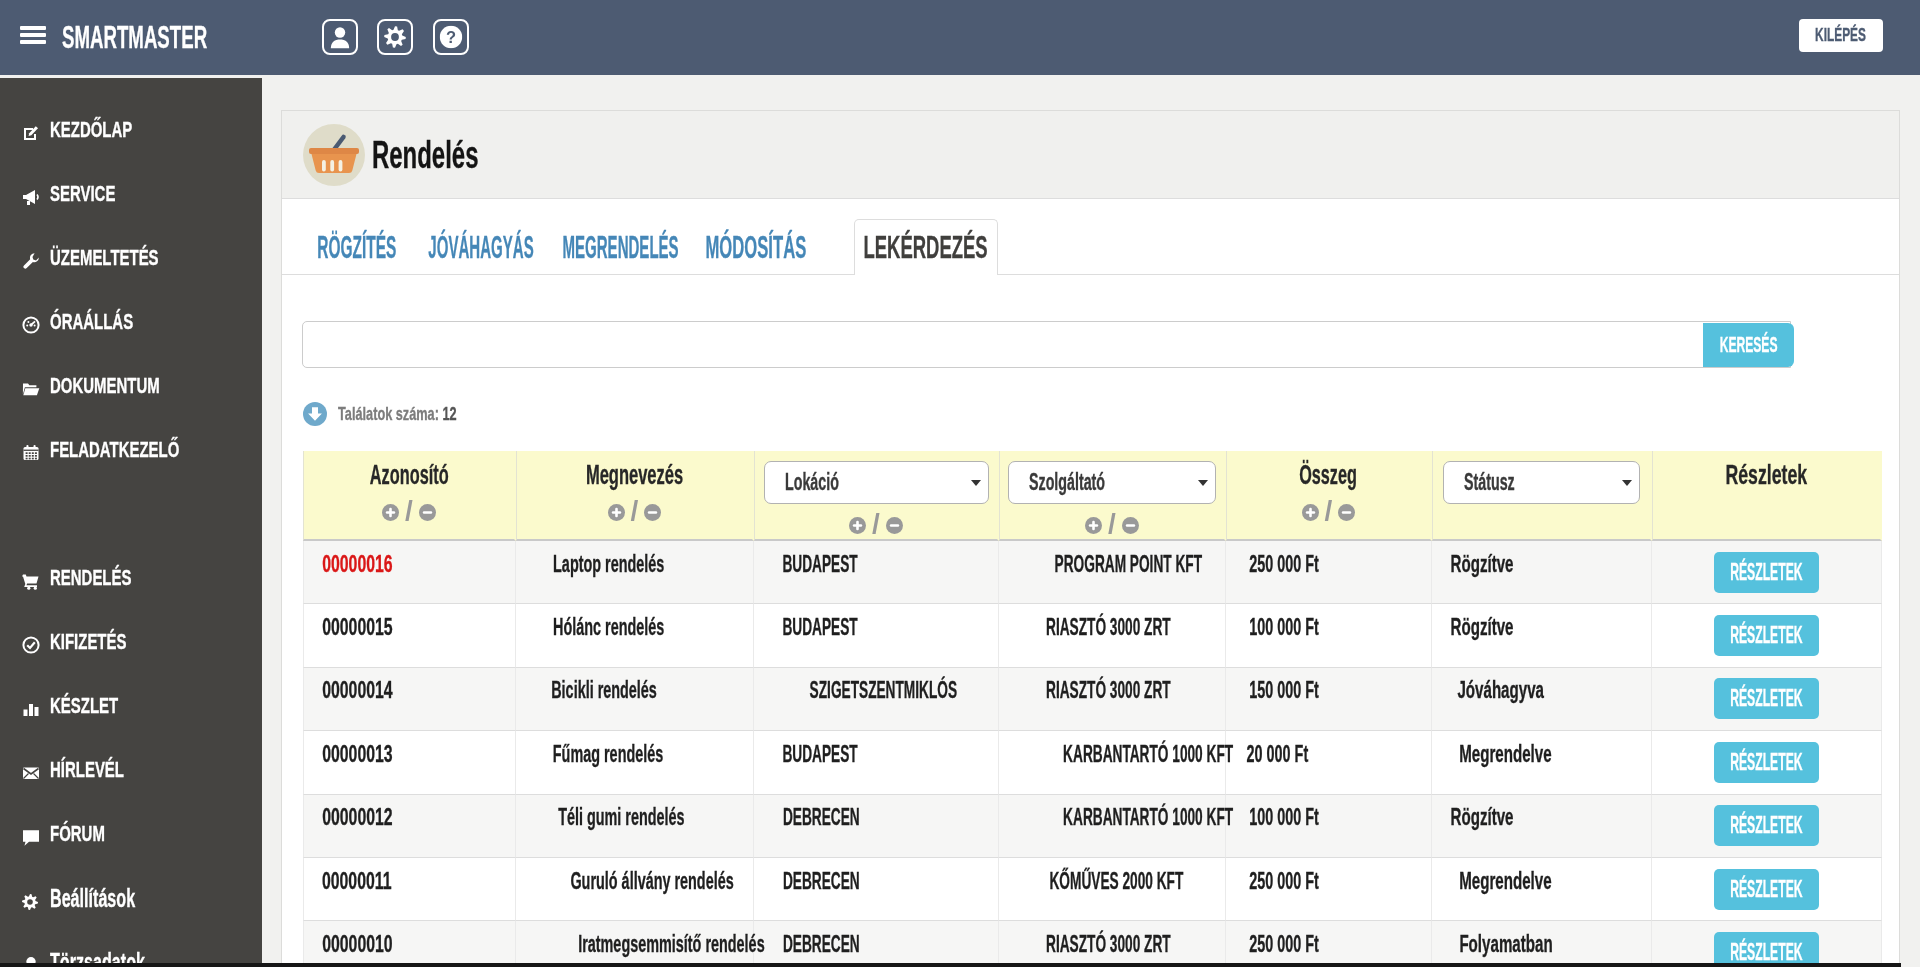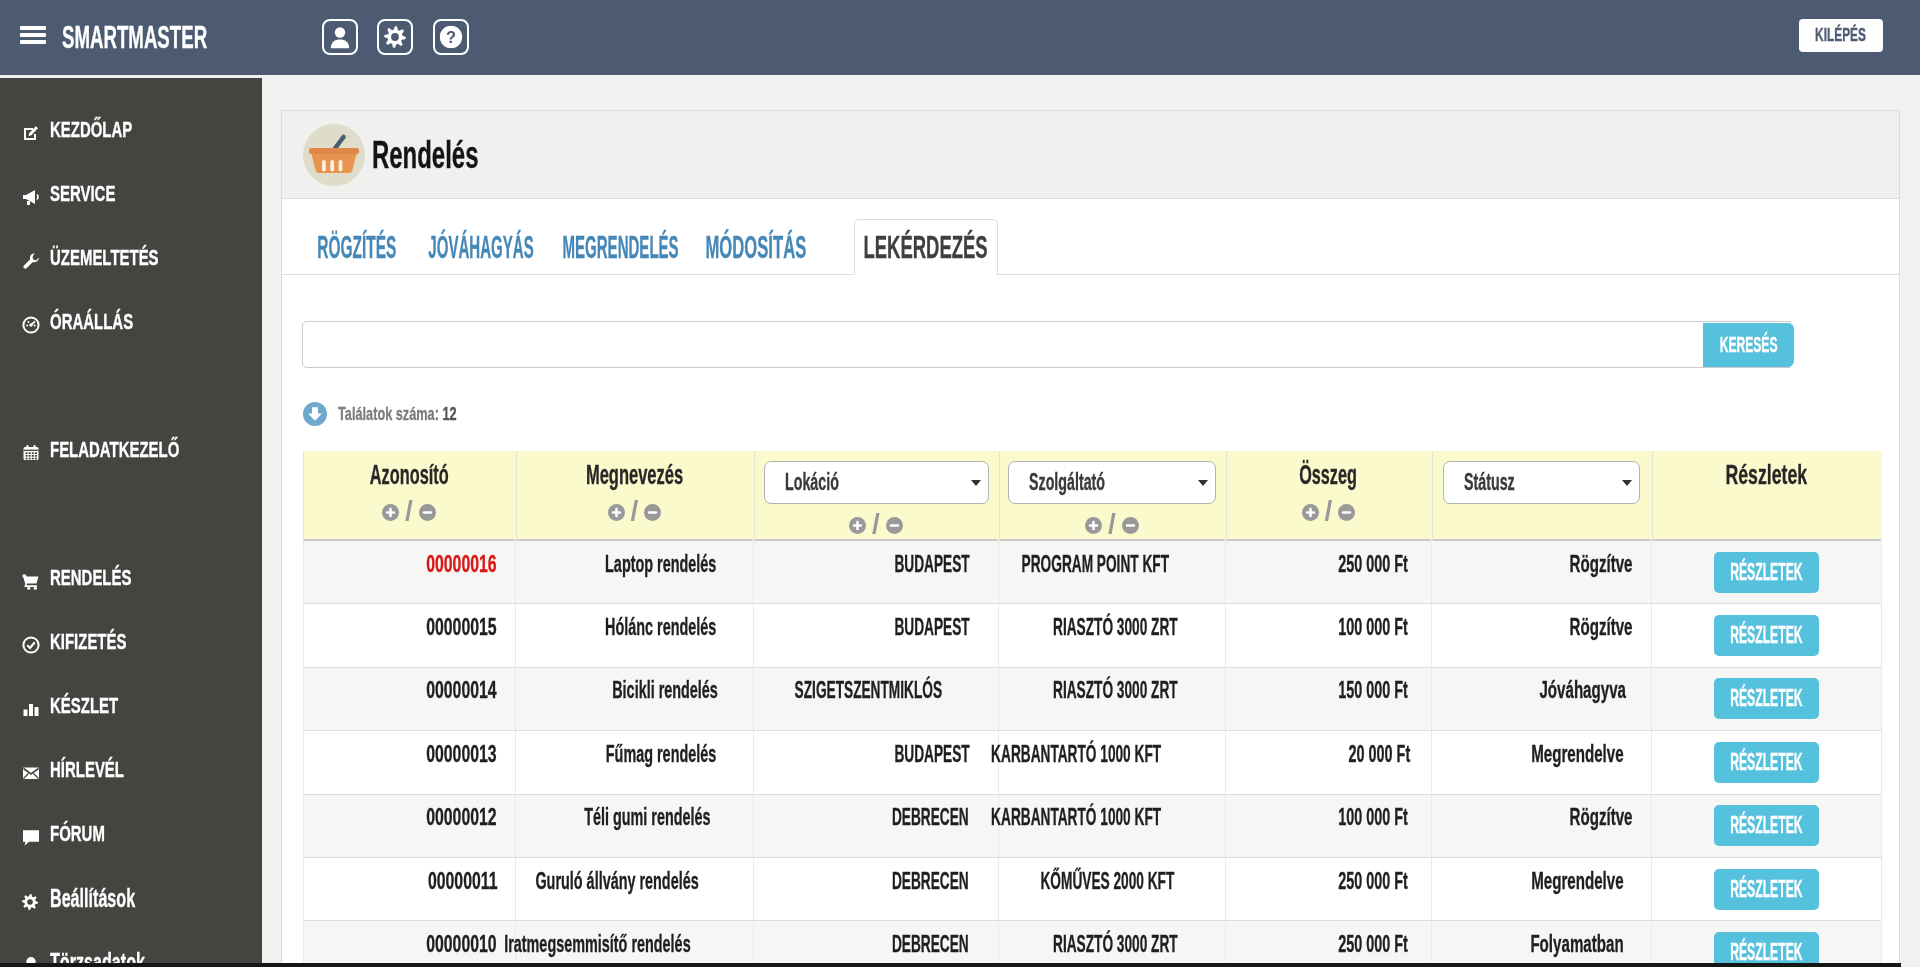--- a/index.html
+++ b/index.html
@@ -34,21 +34,21 @@
 .ftx{position:absolute;left:35px;top:0;line-height:24px;font-size:19px;color:#7c7c7c;width:400px}
 .ftx b{color:#555}
 .tbl{position:absolute;left:21px;top:340px;border-collapse:separate;border-spacing:0;table-layout:fixed;width:1579px}
 .tbl th{background:#fbfacd;height:90px;vertical-align:top;padding:0;border-right:2px solid #fbfacd;
   border-left:1px solid #e3e3d2;border-bottom:2px solid #c9c9c9;font-weight:bold}
 .tbl th:first-child{border-left:1px solid #e3e3d2}
 .tbl td{height:63.4px;vertical-align:middle;padding:0;font-size:24px;color:#1f1f1f;
   border-bottom:1px solid #ddd;border-right:1px solid #eaeaea;background:#fff}
 .tbl td:first-child{border-left:1px solid #eaeaea}
 .tbl tr.odd td{background:#f6f6f5}
-.cell{display:flex;align-items:center;justify-content:flex-end;height:62.4px;overflow:visible}
+.cell{display:flex;align-items:center;justify-content:flex-start;height:62.4px;overflow:visible}
 .cell>.t{position:relative;top:-8.5px}
 .cell>.rbtn{top:0}
 .hT{margin-top:11px;text-align:center;font-size:27px;color:#272727;line-height:27px}
 .hS{display:flex;align-items:center;justify-content:center;margin-top:10px;height:22px}
 .hT+.hS{margin-top:12px}
 .hS .sl{color:#999;font-size:28px;font-weight:bold;margin:0 6px 3px}
 .hsel{position:relative;margin:10px auto 0;height:43px;background:#fff;border:1px solid #b2b2b2;border-radius:7px;
   font-size:23px;color:#3a3a3a;line-height:41px;text-align:left;padding-left:20px}
 .hsel .car{position:absolute;right:7px;top:18px;width:0;height:0;border-left:5px solid transparent;
   border-right:5px solid transparent;border-top:6px solid #333}
@@ -112,20 +112,27 @@
       <span class="ic"><svg width="18" height="18" viewBox="0 0 18 18">
           <circle cx="9" cy="9" r="7.6" stroke="#fff" stroke-width="2" fill="none"></circle>
           <circle cx="9" cy="9" r="1.7" fill="#fff"></circle>
           <path d="M9 9 L13 5.4" stroke="#fff" stroke-width="1.8"></path>
           <circle cx="5.2" cy="9.4" r="1" fill="#fff"></circle>
           <circle cx="6.4" cy="5.9" r="1" fill="#fff"></circle>
           <circle cx="12.6" cy="9.4" r="1" fill="#fff"></circle>
         </svg></span>
       <span class="tx"><span class="t tl" style="transform:scaleX(0.680)">ÓRAÁLLÁS</span></span>
     </div>
+<div class="sit" style="top:293px">
+      <span class="ic"><svg width="18" height="18" viewBox="0 0 18 18">
+          <path d="M1 3.5 h5 l1.4 1.8 h7 v2 h-11.5 l-2 7 Z" fill="#fff"></path>
+          <path d="M3.3 8.3 h14 l-2.4 7 h-13.6 Z" fill="#fff"></path>
+        </svg></span>
+      <span class="tx"><span class="t tl" style="transform:scaleX(0.680)">DOKUMENTUM</span></span>
+    </div>
 <div class="sit" style="top:357px">
       <span class="ic"><svg width="18" height="18" viewBox="0 0 18 18">
           <rect x="1.5" y="3" width="15" height="13" rx="1.5" fill="#fff"></rect>
           <rect x="4.4" y="1" width="2.1" height="4" rx="1" fill="#fff"></rect>
           <rect x="11.5" y="1" width="2.1" height="4" rx="1" fill="#fff"></rect>
           <rect x="1.5" y="5.6" width="15" height="1.3" fill="#454441"></rect>
           <rect x="3.6" y="8.3" width="2" height="1.7" fill="#454441"></rect>
           <rect x="6.7" y="8.3" width="2" height="1.7" fill="#454441"></rect>
           <rect x="9.8" y="8.3" width="2" height="1.7" fill="#454441"></rect>
           <rect x="12.9" y="8.3" width="2" height="1.7" fill="#454441"></rect>

